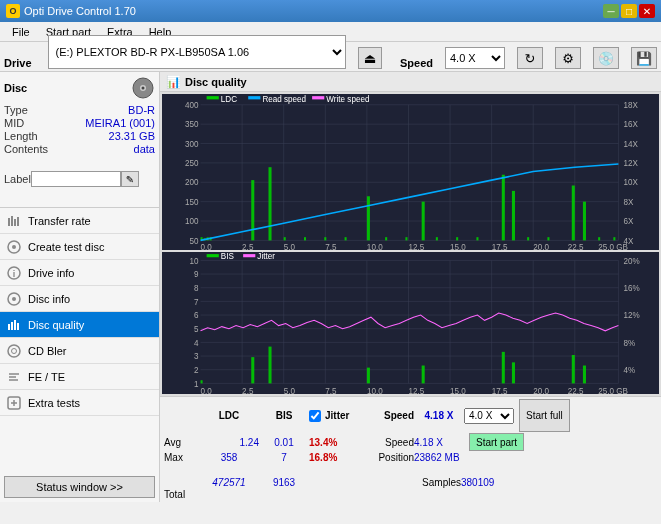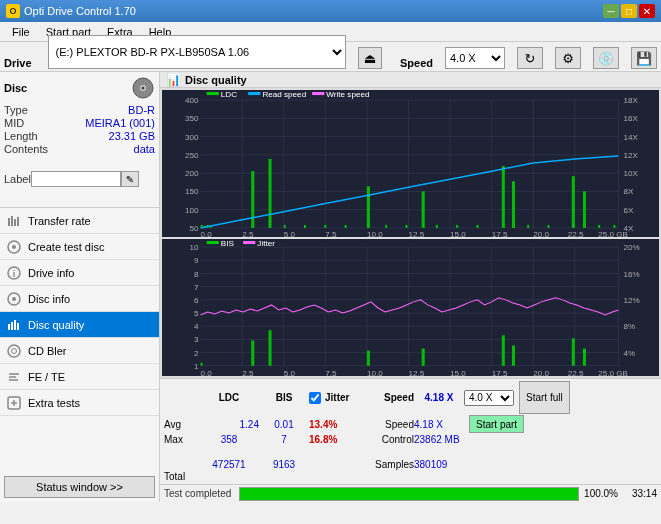--- a/index.html
+++ b/index.html
@@ -452,37 +452,29 @@
         <div style="width:50px; color:#0000cc;">4.18 X</div>
         <div style="width:5px;"></div>
         <button class="start-part-btn">Start part</button>
       </div>
 
       <div style="display:flex; align-items:center; font-size:10px;">
         <div style="width:35px;">Max</div>
         <div style="width:60px; text-align:center; color:#0000cc;">358</div>
         <div style="width:50px; text-align:center; color:#0000cc;">7</div>
         <div style="width:60px; color:#cc0000; font-weight:bold;">16.8%</div>
-        <div style="width:45px; text-align:right;">Control</div>
+        <div style="width:45px; text-align:right;">Position</div>
         <div style="width:60px; color:#0000cc;">23862 MB</div>
       </div>
 
       <div style="display:flex; align-items:center; font-size:10px;">
         <div style="width:35px;margin-top:25px;">Total</div>
-        <div style="width:60px; text-align:center; color:#0000cc;">472571</div>
+        <div style="width:60px; text-align:center; color:#0000cc;font-style:italic;">472571</div>
         <div style="width:50px; text-align:center; color:#0000cc;">9163</div>
         <div style="width:60px;"></div>
-        <div style="width:45px; text-align:right;">Samples</div>
+        <div style="width:45px; text-align:right;margin-left:47px;">Samples</div>
         <div style="width:60px; color:#0000cc;">380109</div>
       </div>
     </div>
 
-    <div class="progress-bar-container">
-      <span style="font-size:10px; color:#333; margin-right:4px;">Test completed</span>
-      <div class="progress-bar-outer">
-        <div class="progress-bar-inner" style="width:100%;"></div>
-      </div>
-      <span class="progress-text">100.0%</span>
-      <span class="progress-time">33:14</span>
-    </div>
 
   </div>
 </div>
 
 </body></html>

